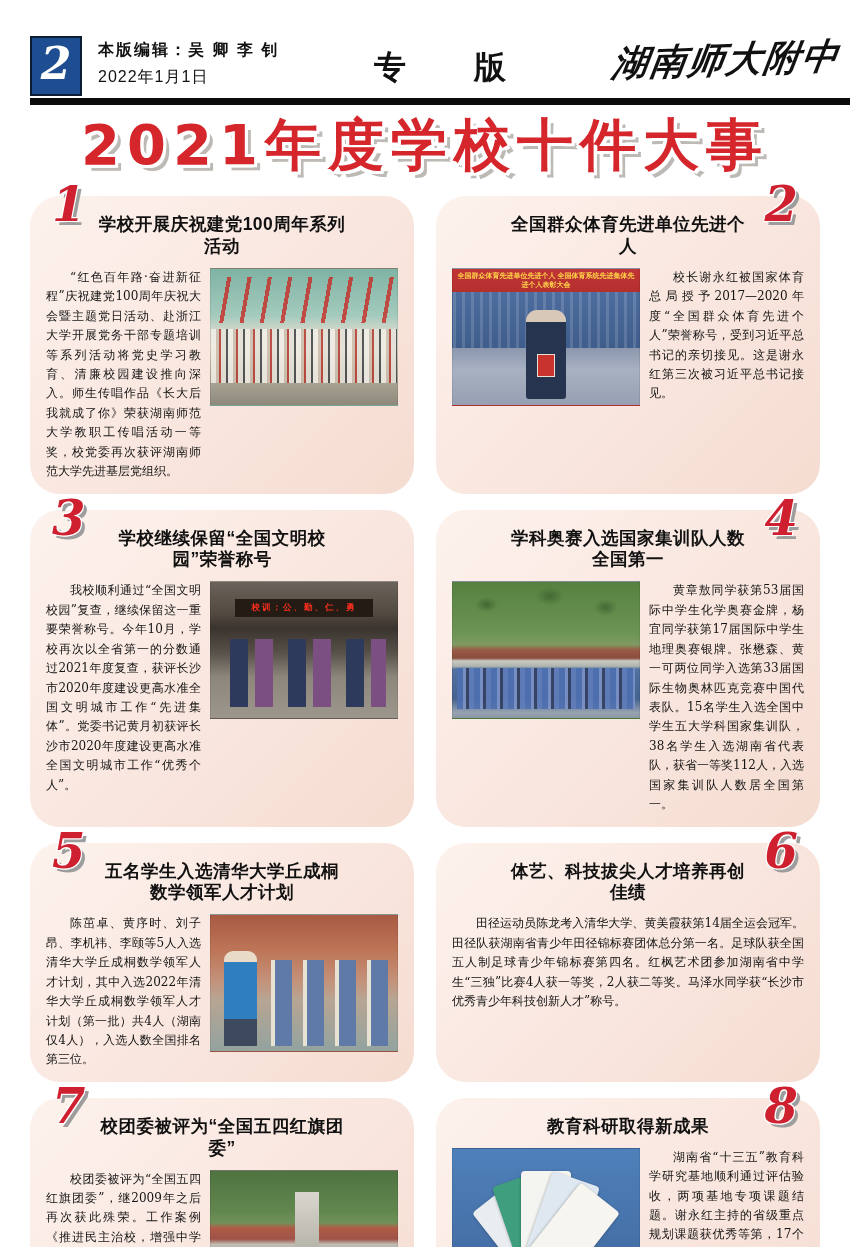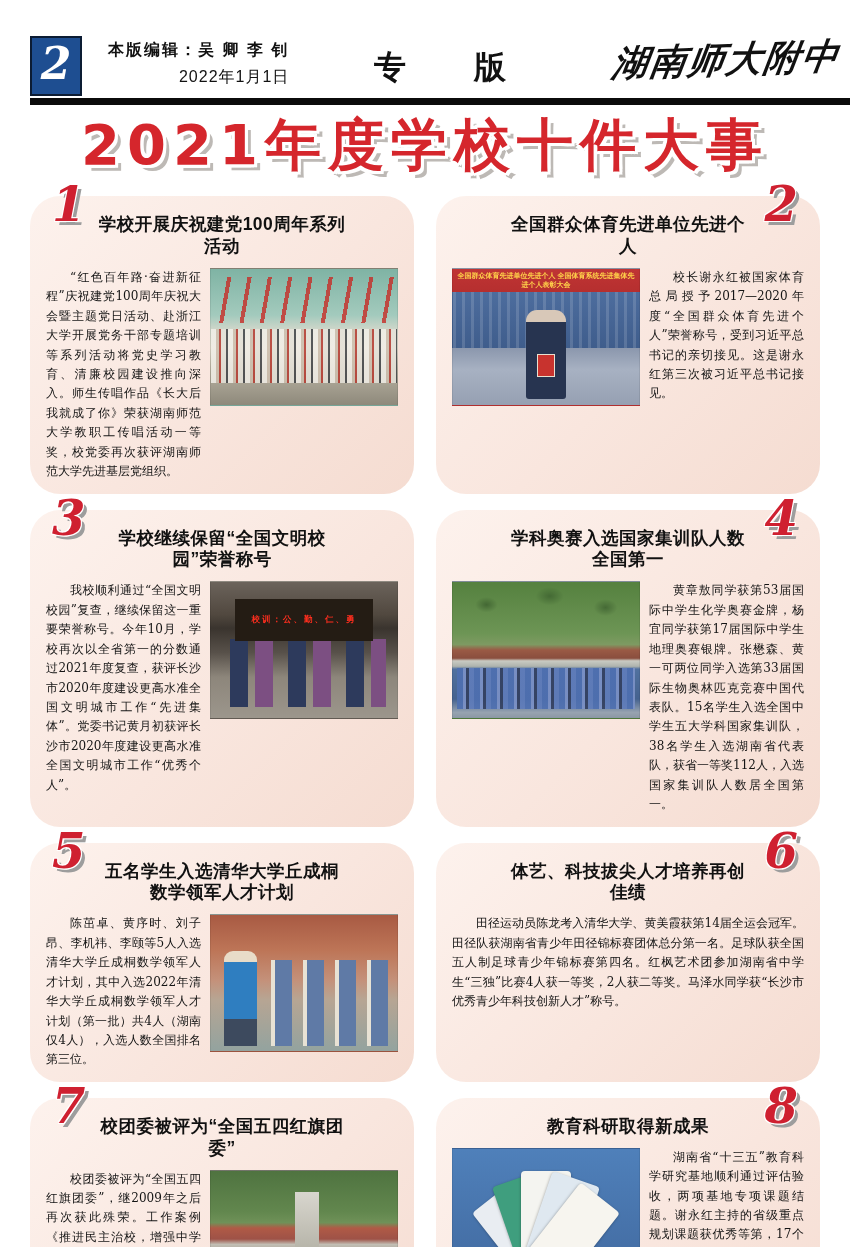--- a/index.html
+++ b/index.html
@@ -10,21 +10,21 @@
   
   .header{position:absolute;top:36px;left:30px;right:0;height:60px;display:flex;align-items:flex-start;}
   .pagebox{
     width:48px;height:56px;background:#1e4e91;border:2px solid #0c1c33;
     display:flex;align-items:center;justify-content:center;flex-shrink:0;
   }
   .pagebox .pn{
     color:#fff;font-family:"DejaVu Serif",serif;font-size:44px;font-weight:bold;
     font-style:italic;line-height:1;transform:translateY(-2px);
   }
-  .edmeta{margin-left:26px;padding-top:4px;text-align:right;}
+  .edmeta{margin-left:16px;padding-top:4px;}
   .edmeta .l1{font-size:16px;font-weight:bold;letter-spacing:2px;}
   .edmeta .l2{font-size:16px;margin-top:6px;letter-spacing:1px;}
   .secttl{
     position:absolute;left:0;right:0;top:10px;text-align:center;
     font-size:32px;font-weight:900;letter-spacing:18px;text-indent:18px;
   }
   .masthead{
     position:absolute;right:10px;top:0;
     font-family:"DejaVu Serif",serif;font-style:italic;font-weight:bold;
     font-size:36px;letter-spacing:2px;transform:rotate(-2deg) skewX(-10deg);
@@ -129,21 +129,21 @@
   .bk1{background:#e9edf2;transform:translateX(-50%) rotate(-38deg);}
   .bk2{background:#3f9e7e;transform:translateX(-50%) rotate(-19deg) translateY(-5px);}
   .bk3{background:#f4f4f0;transform:translateX(-50%) rotate(0deg) translateY(-8px);}
   .bk4{background:#dfe8f0;transform:translateX(-50%) rotate(19deg) translateY(-5px);}
   .bk5{background:#f7f5ef;transform:translateX(-50%) rotate(38deg);}
 
   
   .ph-banner{position:absolute;z-index:3;}
   .b2{top:2px;left:2%;right:2%;color:#ffd24a;font-size:7px;line-height:1.3;text-align:center;font-weight:bold;}
   .b3{top:12%;left:13%;right:13%;background:#241c14;color:#ff2e1e;font-size:8.5px;
-    text-align:center;padding:15px 0;letter-spacing:2px;font-weight:bold;}
+    text-align:center;padding:3px 0;letter-spacing:2px;font-weight:bold;}
   .b6{top:34%;left:5%;right:5%;color:#fff;font-size:7.5px;text-align:center;font-weight:bold;
     text-shadow:0 0 2px #8a2040;}
 </style>
 </head>
 <body>
 
 <div class="header">
   <div class="pagebox">
     <span class="pn">2</span>
   </div>

